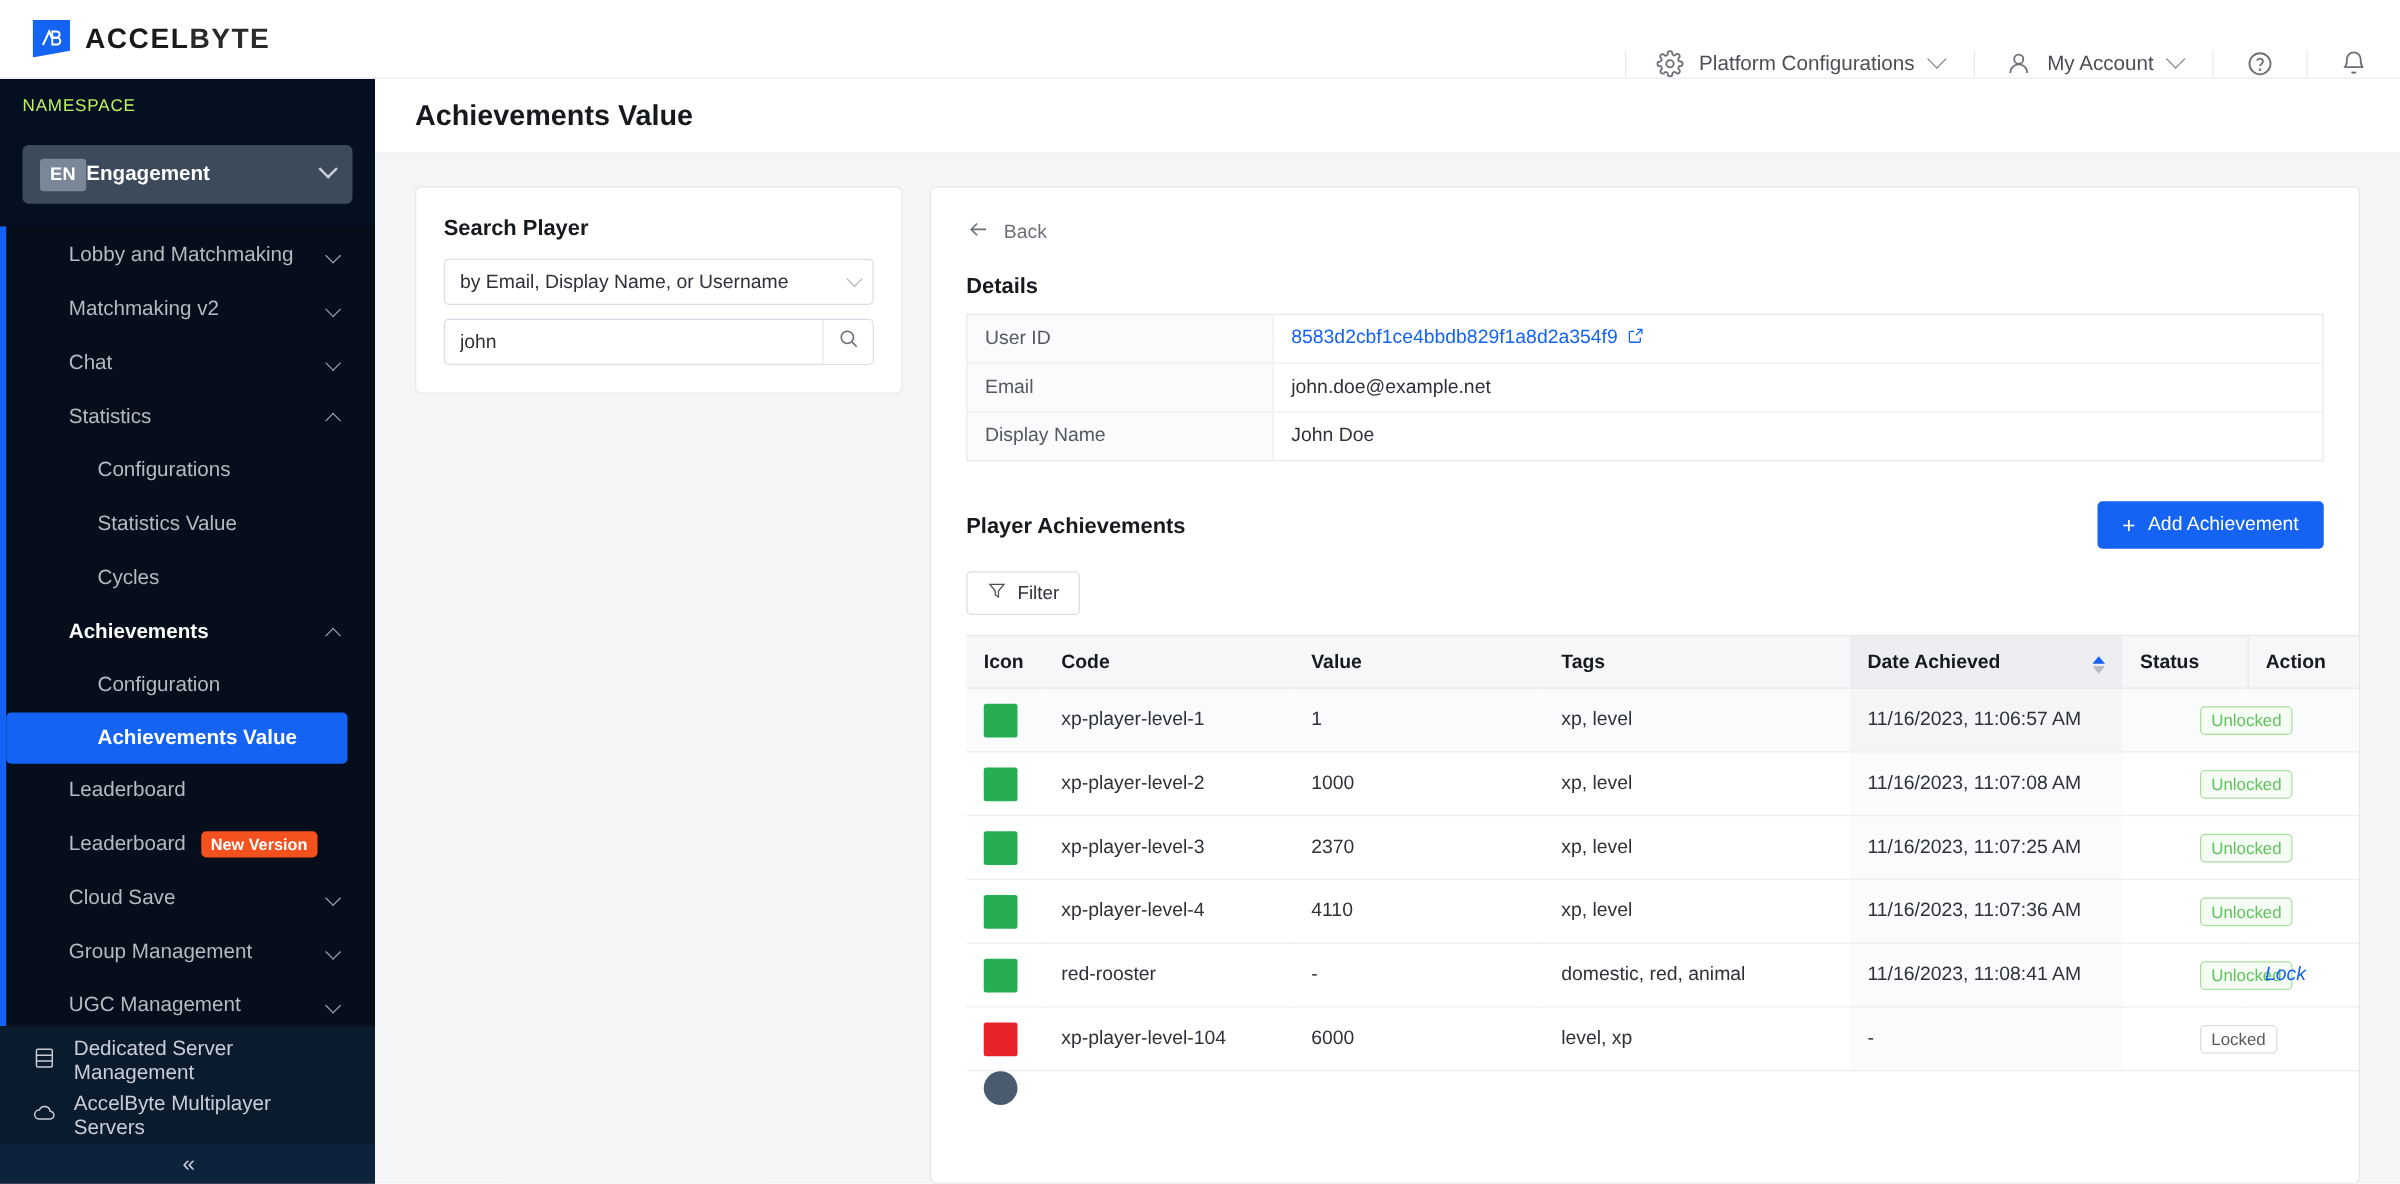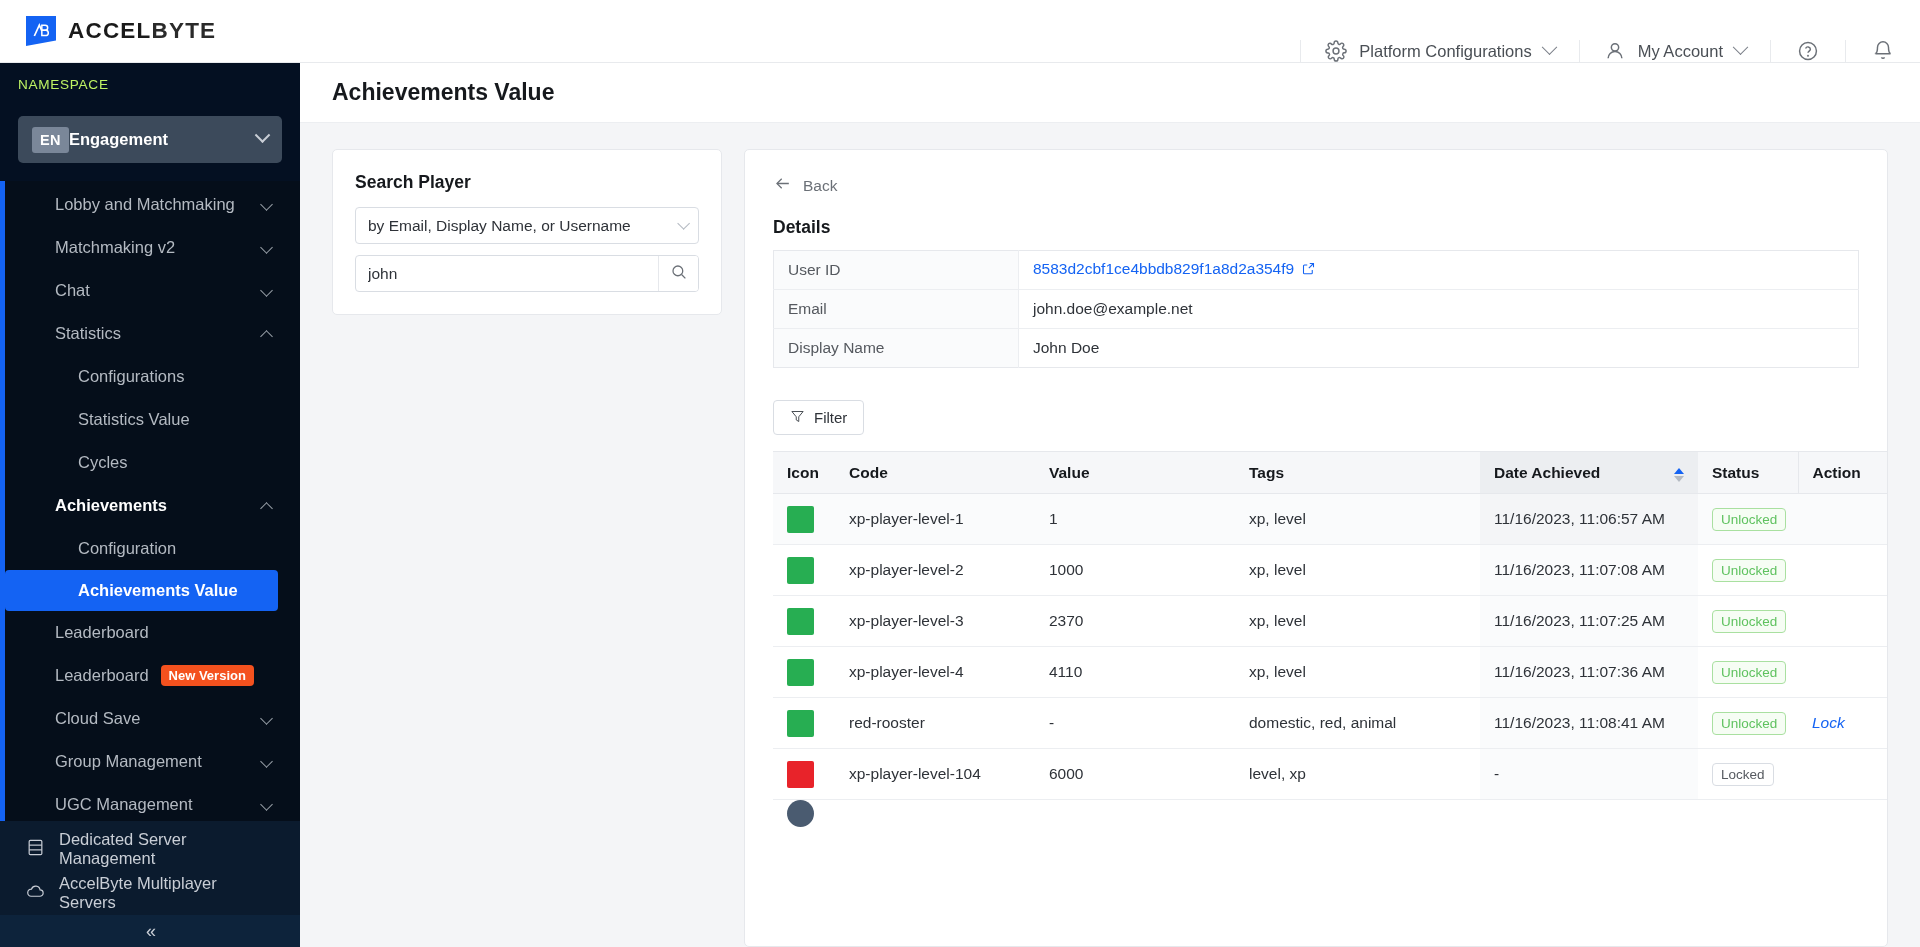--- a/index.html
+++ b/index.html
@@ -192,21 +192,21 @@
   .ach-table tbody td {
     height: 51px; font-size: 15.5px; color: #2e3238; padding: 0 14px;
     border-bottom: 1px solid #eceef1; vertical-align: middle;
   }
   .ach-table tbody tr.hl td { background: #fafbfc; }
   .ach-table tbody td.sorted-col { background: #fafbfc; }
   .ach-table tbody tr.hl td.sorted-col { background: #f4f5f7; }
   .sw { width: 27px; height: 27px; display: block; border-radius: 2px; }
   .pill {
     display: inline-block; font-size: 13.5px; padding: 3px 8px; border-radius: 4px;
-    border: 1px solid; background: #fff;
+    border: 1px solid; background: #fff; margin-left: 48px;
   }
   .pill.unlocked { color: #5fc25f; border-color: #a9e0a0; background: #f6fdf4; }
   .pill.locked { color: #55595f; border-color: #d9dde3; background: #fff; }
   .act-link { color: #1463f3; font-size: 15.5px; cursor: pointer; font-style: italic; }
   .avatar-partial { width: 27px; height: 27px; border-radius: 50%; background: #4a5b70; display: block; }
 </style>
 </head>
 <body>
 
 <div class="app">
@@ -411,20 +411,27 @@
                   <td class="k">Email</td>
                   <td class="v">john.doe@example.net</td>
                 </tr>
                 <tr>
                   <td class="k">Display Name</td>
                   <td class="v">John Doe</td>
                 </tr>
               </tbody>
           </table>
 
+          <div class="ach-head">
+            <div class="sec-title" style="margin-bottom:0">Player Achievements</div>
+            <button class="btn-primary">
+              <span class="btn-plus">+</span>
+              <span>Add Achievement</span>
+            </button>
+          </div>
 
           <button class="btn-filter">
             <span>
               <svg width="15" height="15" viewBox="0 0 24 24">
                   <polygon points="3,4 21,4 14,12.5 14,20 10,17.5 10,12.5" fill="none" stroke="#4a4f55" stroke-width="1.6"></polygon>
                 </svg>
             </span>
             <span>Filter</span>
           </button>
 

